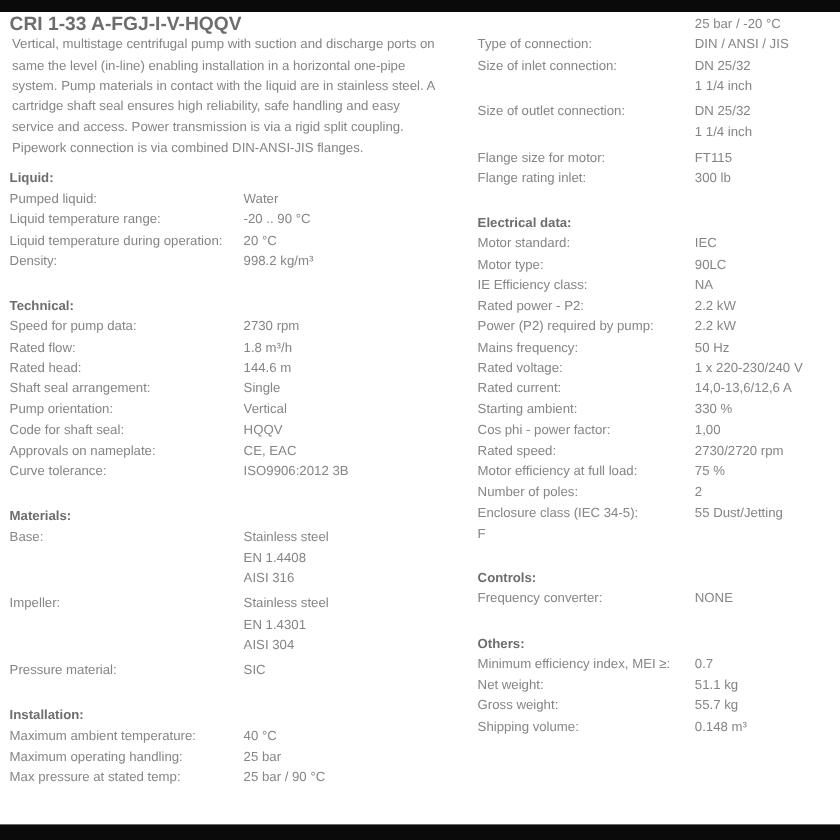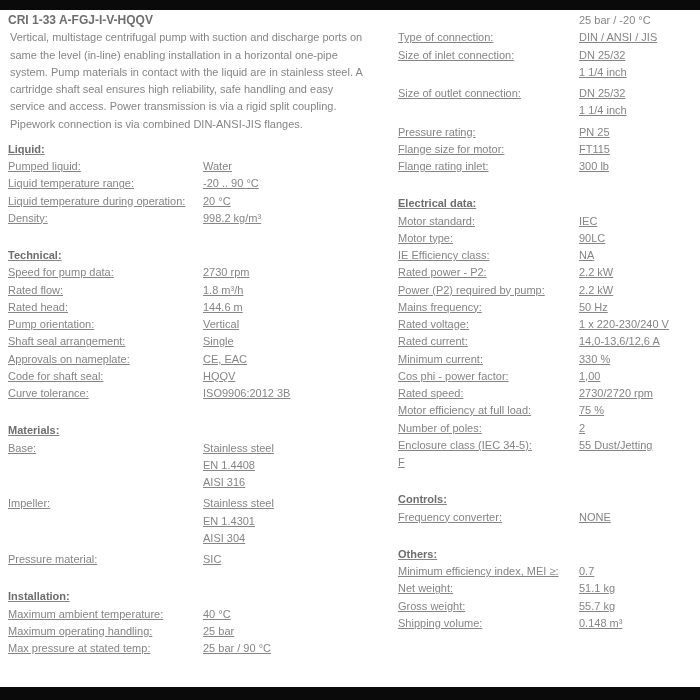--- a/index.html
+++ b/index.html
@@ -18,28 +18,28 @@
     background: var(--bar-color, #0a0a0a);
   }
   .bar.top { top: 0; height: 10px; }
   .bar.bottom { bottom: 0; height: 13px; }
 
   .col { position: absolute; top: 12px; }
   .col-left { left: 8px; width: 356px; }
   .col-right { left: 398px; width: 286px; }
 
   .page-title {
-    font-size: 12px; font-weight: bold;
+    font-size: 16px; font-weight: bold;
     color: var(--heading-color, #6d6d6d);
     margin: 0;
   }
   .desc { margin: 0 0 8px 2px; }
   .note { margin: 0; }
 
-  .section { margin-top: 20px; text-decoration: underline; }
+  .section { margin-top: 20px; }
   #left-sections .section:first-child { margin-top: 6px; }
   #right-sections .section:first-child { margin-top: 0; }
 
   .heading {
     font-weight: bold;
     color: var(--heading-color, #6d6d6d);
   }
   .row { display: flex; align-items: flex-start; }
   .row.multi { margin-bottom: 4px; }
   .col-left .label { flex: 0 0 195px; }
@@ -84,34 +84,34 @@
         </div>
         <div class="row">
           <div class="label">Rated flow:</div>
           <div class="value">1.8 m³/h</div>
         </div>
         <div class="row">
           <div class="label">Rated head:</div>
           <div class="value">144.6 m</div>
         </div>
         <div class="row">
+          <div class="label">Shaft seal arrangement:</div>
+          <div class="value">Single</div>
+        </div>
+        <div class="row">
           <div class="label">Pump orientation:</div>
           <div class="value">Vertical</div>
         </div>
         <div class="row">
-          <div class="label">Shaft seal arrangement:</div>
-          <div class="value">Single</div>
+          <div class="label">Code for shaft seal:</div>
+          <div class="value">HQQV</div>
         </div>
         <div class="row">
           <div class="label">Approvals on nameplate:</div>
           <div class="value">CE, EAC</div>
-        </div>
-        <div class="row">
-          <div class="label">Code for shaft seal:</div>
-          <div class="value">HQQV</div>
         </div>
         <div class="row">
           <div class="label">Curve tolerance:</div>
           <div class="value">ISO9906:2012 3B</div>
         </div>
       </div>
       <div class="section">
         <div class="heading">Materials:</div>
         <div class="row multi">
           <div class="label">Base:</div>
@@ -160,24 +160,20 @@
           <div class="label">Size of inlet connection:</div>
           <div class="value">DN 25/32
 1 1/4 inch</div>
         </div>
         <div class="row multi">
           <div class="label">Size of outlet connection:</div>
           <div class="value">DN 25/32
 1 1/4 inch</div>
         </div>
         <div class="row">
-          <div class="label">Pressure rating:</div>
-          <div class="value">PN 25</div>
-        </div>
-        <div class="row">
           <div class="label">Flange size for motor:</div>
           <div class="value">FT115</div>
         </div>
         <div class="row">
           <div class="label">Flange rating inlet:</div>
           <div class="value">300 lb</div>
         </div>
       </div>
       <div class="section">
         <div class="heading">Electrical data:</div>
@@ -207,21 +203,21 @@
         </div>
         <div class="row">
           <div class="label">Rated voltage:</div>
           <div class="value">1 x 220-230/240 V</div>
         </div>
         <div class="row">
           <div class="label">Rated current:</div>
           <div class="value">14,0-13,6/12,6 A</div>
         </div>
         <div class="row">
-          <div class="label">Minimum current:</div>
+          <div class="label">Starting ambient:</div>
           <div class="value">330 %</div>
         </div>
         <div class="row">
           <div class="label">Cos phi - power factor:</div>
           <div class="value">1,00</div>
         </div>
         <div class="row">
           <div class="label">Rated speed:</div>
           <div class="value">2730/2720 rpm</div>
         </div>

